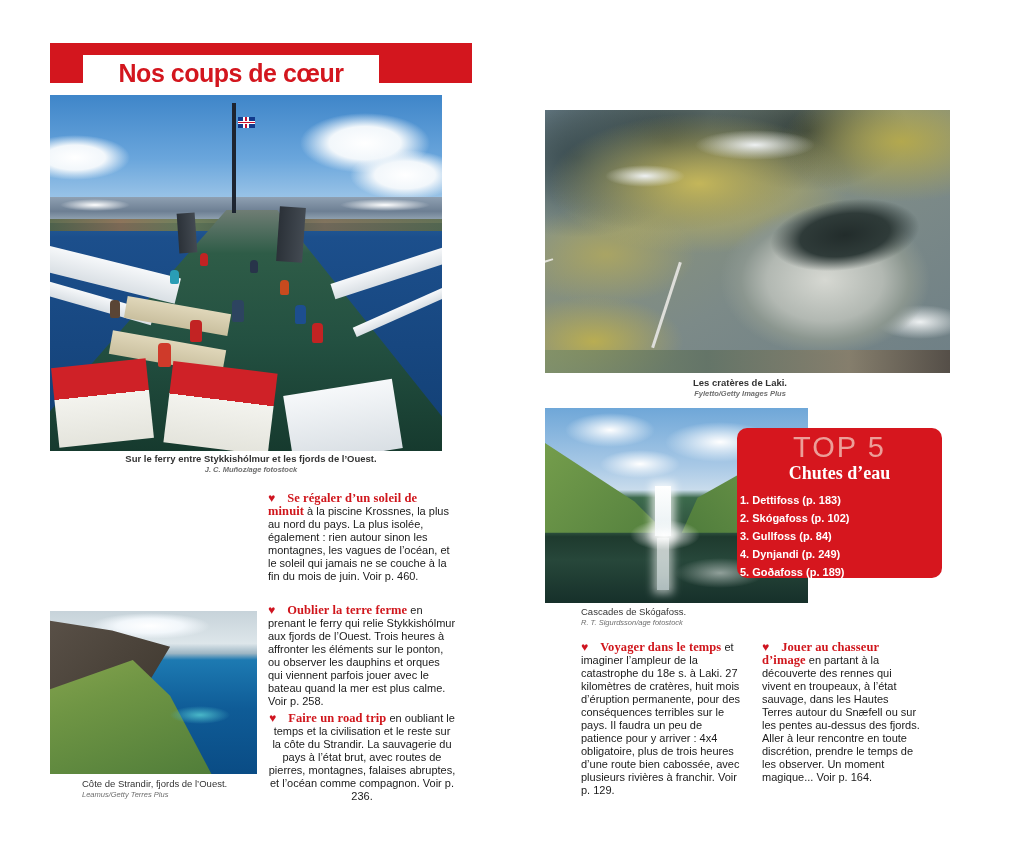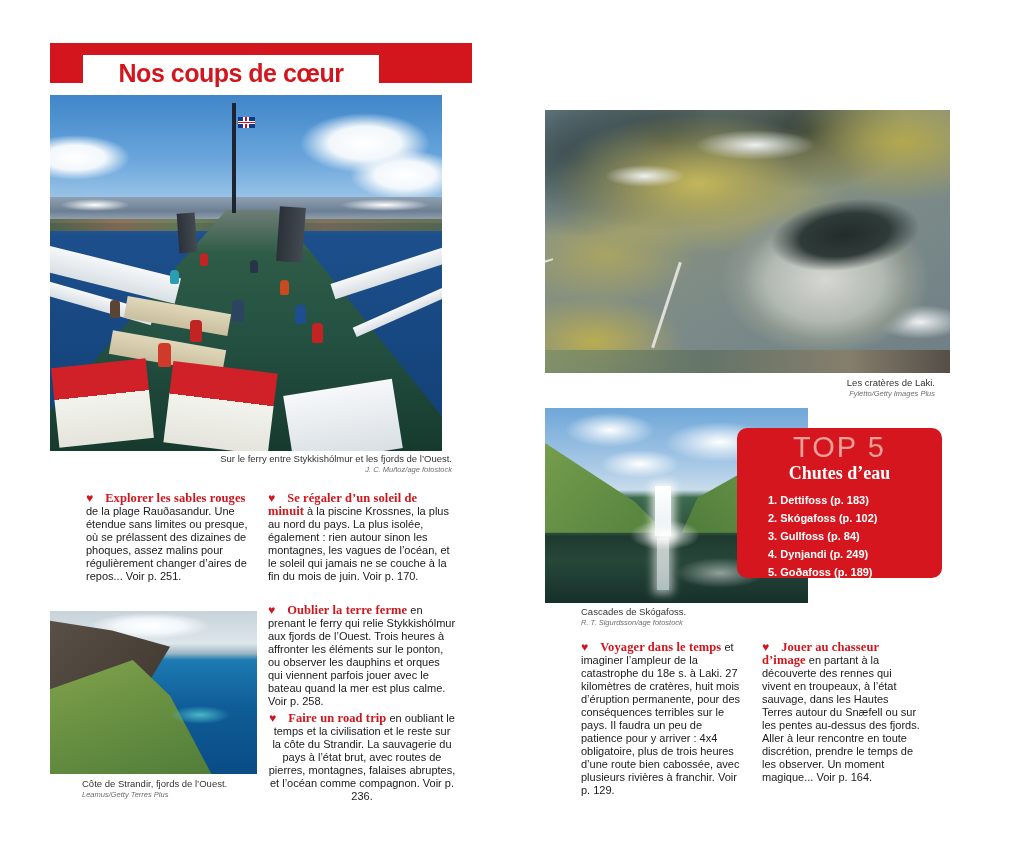--- a/index.html
+++ b/index.html
@@ -60,32 +60,32 @@
   #skog{left:545px;top:408px;width:263px;height:195px;background:linear-gradient(180deg,#6fa7d8 0%,#a9c9e6 30%,#c9dcec 42%,#3c6a4c 46%,#2c4f3c 64%,#1e3a2e 66%,#27473a 78%,#16302a 100%);}
   .cloudw{background:radial-gradient(closest-side,#fff 0,rgba(255,255,255,0)100%);border-radius:50%;}
   .hill-l{background:linear-gradient(135deg,#7aa24e 0%,#4f7c3c 60%,#35602f 100%);clip-path:polygon(0 18%,34% 48%,46% 64%,0 64%);}
   .hill-r{background:linear-gradient(225deg,#7aa24e 0%,#4f7c3c 55%,#315c2d 100%);clip-path:polygon(100% 14%,58% 46%,52% 64%,100% 64%);}
   .fall{background:linear-gradient(180deg,#ffffff 0%,#eef4f6 70%,#dfe9ec 100%);box-shadow:0 0 8px 4px rgba(255,255,255,0.75);}
   .mist{background:radial-gradient(closest-side,rgba(255,255,255,0.95)0,rgba(255,255,255,0)100%);border-radius:50%;}
 
   
   .caption{font-size:9.5px;color:#333;line-height:11.5px;}
   .credit{font-size:7.5px;color:#6e6e6e;font-style:italic;line-height:9px;font-family:"Liberation Sans",sans-serif;}
-  .cap-right{text-align:right;}
+  .cap-right{text-align:center;font-weight:bold;}
 
   
   .item{font-size:11px;line-height:13px;color:#1a1a1a;}
   .heart{color:#cf1420;font-size:12px;margin-right:12px;}
   .lead{font-family:"Liberation Serif",serif;font-weight:bold;color:#d0161c;font-size:12.5px;letter-spacing:0.1px;}
 
   
   #top5{left:737px;top:428px;width:205px;height:150px;background:#d6161e;border-radius:10px;z-index:5;}
   #top5 .t5-title{text-align:center;color:#ec9e98;font-size:29px;line-height:31px;letter-spacing:2px;margin-top:4px;font-weight:400;}
   #top5 .t5-sub{text-align:center;color:#fff;font-family:"Liberation Serif",serif;font-weight:bold;font-size:18px;line-height:20px;}
-  #top5 ul{list-style:none;margin:8px 0 0 0;padding:0 8px 0 31px;}
+  #top5 ul{list-style:none;margin:8px 0 0 0;padding:0 8px 0 3px;}
   #top5 li{color:#fff;font-size:11px;font-weight:bold;line-height:18px;}
 </style>
 </head>
 <body>
 
 <div id="spread">
 
   <div id="banner-left" class="abs banner"></div>
   <div id="title-box" class="abs">
     <span>Nos coups de cœur</span>
@@ -122,27 +122,23 @@
     <div class="d person" style="left:182px;top:205px;width:12px;height:22px;background:#2d4460;"></div>
     <div class="d person" style="left:140px;top:225px;width:12px;height:22px;background:#c22323;"></div>
     <div class="d person" style="left:108px;top:248px;width:13px;height:24px;background:#cf3a2a;"></div>
     <div class="d person" style="left:60px;top:205px;width:10px;height:18px;background:#5a4535;"></div>
   </div>
   <div class="abs cap-right" style="left:50px;top:453px;width:402px;">
     <div class="caption">Sur le ferry entre Stykkishólmur et les fjords de l’Ouest.</div>
     <div class="credit">J. C. Muñoz/age fotostock</div>
   </div>
 
-  <div class="abs item" style="left:86px;top:492px;width:170px;">
-    <span class="heart">♥</span><span class="lead">Explorer les sables rouges</span>
-    <span>de la plage Rauðasandur. Une étendue sans limites ou presque, où se prélassent des dizaines de phoques, assez malins pour régulièrement changer d’aires de repos... Voir p. 251.</span>
-  </div>
   <div class="abs item" style="left:268px;top:492px;width:188px;">
     <span class="heart">♥</span><span class="lead">Se régaler d’un soleil de minuit</span>
-    <span>à la piscine Krossnes, la plus au nord du pays. La plus isolée, également : rien autour sinon les montagnes, les vagues de l’océan, et le soleil qui jamais ne se couche à la fin du mois de juin. Voir p. 170.</span>
+    <span>à la piscine Krossnes, la plus au nord du pays. La plus isolée, également : rien autour sinon les montagnes, les vagues de l’océan, et le soleil qui jamais ne se couche à la fin du mois de juin. Voir p. 460.</span>
   </div>
   <div class="abs item" style="left:268px;top:604px;width:188px;">
     <span class="heart">♥</span><span class="lead">Oublier la terre ferme</span>
     <span>en prenant le ferry qui relie Stykkishólmur aux fjords de l’Ouest. Trois heures à affronter les éléments sur le ponton, ou observer les dauphins et orques qui viennent parfois jouer avec le bateau quand la mer est plus calme. Voir p. 258.</span>
   </div>
   <div class="abs item" style="left:268px;top:712px;width:188px;text-align:center;">
     <span class="heart">♥</span><span class="lead">Faire un road trip</span>
     <span>en oubliant le temps et la civilisation et le reste sur la côte du Strandir. La sauvagerie du pays à l’état brut, avec routes de pierres, montagnes, falaises abruptes, et l’océan comme compagnon. Voir p. 236.</span>
   </div>
 

